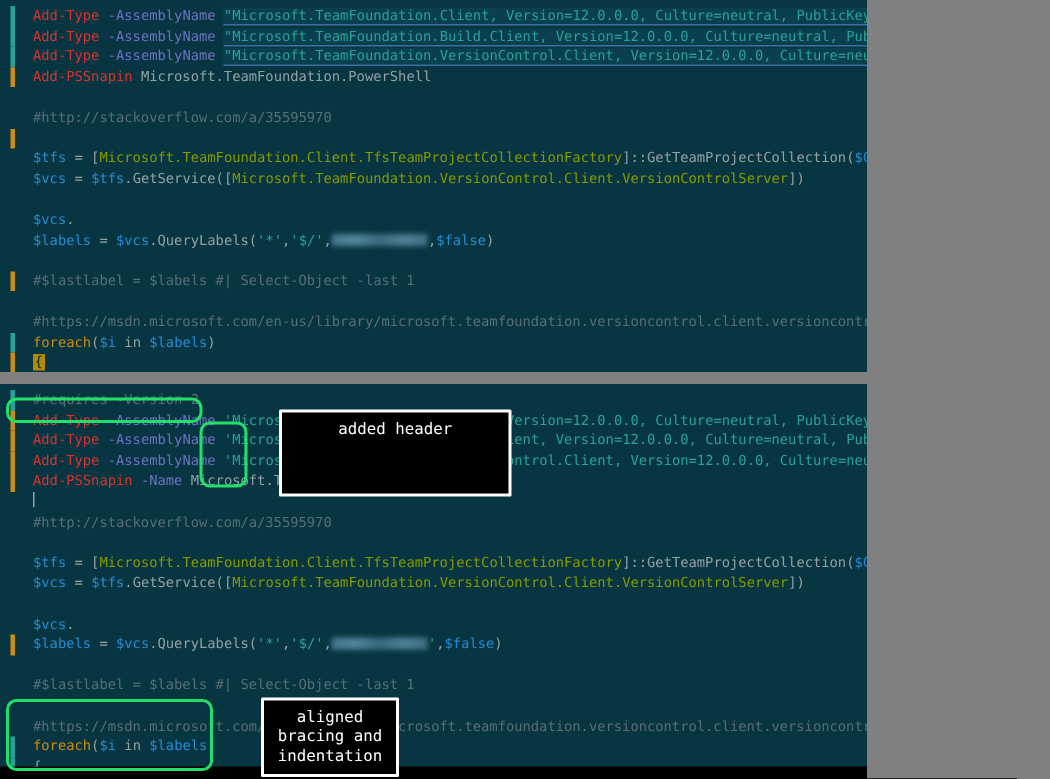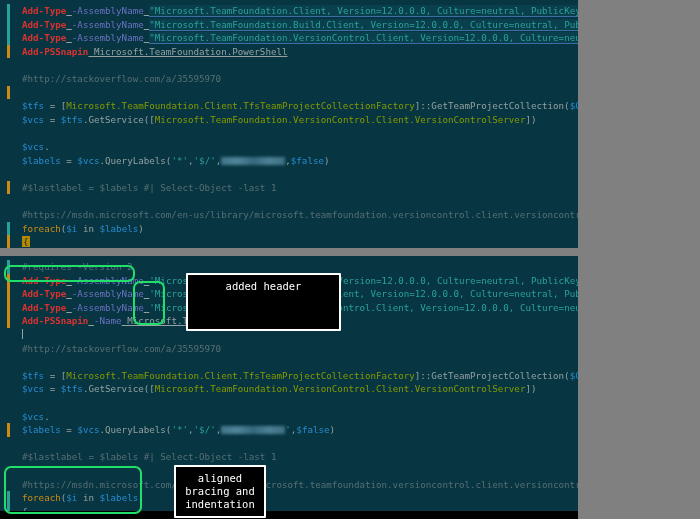--- a/index.html
+++ b/index.html
@@ -62,29 +62,29 @@
     left: 7px;
     top: 0;
     width: 3px;
     height: 13.6px;
   }
   .gut.green  { background: #2aa198; }
   .gut.orange { background: #cb8b14; }
   .gut.none   { background: transparent; }
 
   
-  .cmd   { color: #dc322f; font-weight: bold; }
+  .cmd   { color: #dc322f; }
   .param { color: #6c71c4; text-align: right; }
   .str   { color: #2aa198; }
   .var   { color: #268bd2; text-align: right; }
   .type  { color: #859900; }
   .cmt   { color: #586e75; }
   .kw    { color: #cb8b14; text-align: right; }
   .op    { color: #93a1a1; }
-  .plain { color: #93a1a1; text-decoration: underline; }
+  .plain { color: #93a1a1; }
 
   
   .dq-underline {
     color: #2aa198;
     border-bottom: 1px solid #3a6ea5;
     background: #0a3f4d;
   }
 
   
   .redact {

